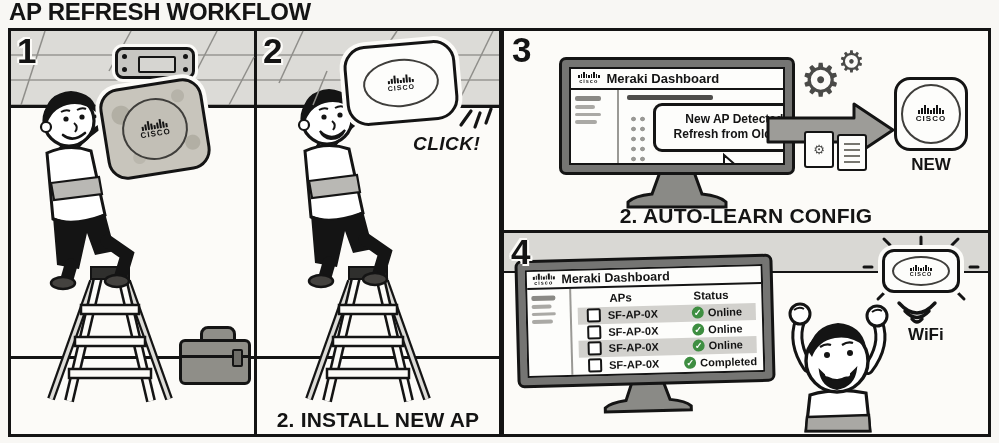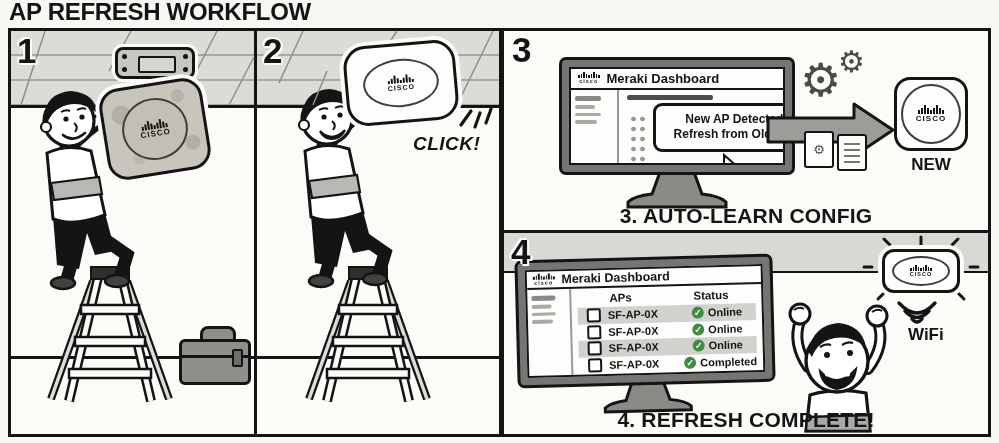--- a/index.html
+++ b/index.html
@@ -228,20 +228,21 @@
     </div>
     <svg style="left:198px;top:58px;" width="40" height="42" viewBox="0 0 40 42">
       <g stroke="#141414" stroke-width="3.2" stroke-linecap="round">
         <line x1="6" y1="36" x2="16" y2="22"></line>
           <line x1="20" y1="38" x2="25" y2="24"></line>
           <line x1="31" y1="34" x2="36" y2="20"></line>
       </g>
     </svg>
     <div class="sfx" style="left:148px;top:102px;margin-left:8px;">CLICK!</div>
 
+    <div class="caption">2. INSTALL NEW AP</div>
   </div>
 
   <div class="panel" style="left:501px;top:28px;width:490px;height:205px;">
     <div class="pnum" style="left:8px;top:1px;">3</div>
 
     <div class="monitor" style="left:55px;top:26px;width:236px;height:118px;">
       <div class="screen">
         <div class="dash-header">
           <span class="cisco">
             <span class="bars">
@@ -309,21 +310,21 @@
               <i style="height:9px"></i>
               <i style="height:6px"></i>
               <i style="height:4px"></i>
             </span>
           <span class="word" style="font-size:8px;">CISCO</span>
         </div>
       </div>
     </div>
     <div class="newlbl" style="left:390px;top:124px;width:74px;">NEW</div>
 
-    <div class="caption">3. AUTO-LEARN CONFIG</div>
+    <div class="caption">2. AUTO-LEARN CONFIG</div>
   </div>
 
   <div class="panel" style="left:501px;top:230px;width:490px;height:207px;">
     <div style="position:absolute;left:0;right:0;top:0;height:38px;background:#d9d8d4;border-bottom:2.5px solid #141414;"></div>
     <div class="pnum" style="left:7px;top:1px;">4</div>
 
     <div style="position:absolute;left:12px;top:24px;transform:rotate(-1.5deg);z-index:3;">
       <div class="monitor" style="position:relative;width:258px;height:128px;">
         <div class="screen">
           <div class="dash-header" style="padding:1px 6px;">
@@ -439,15 +440,14 @@
       <path d="M35,130 L97,128 L98,144 L34,144 Z" fill="#a9a8a4" stroke="#141414" stroke-width="2.4"></path>
       <circle cx="65" cy="74" r="31" fill="#fff" stroke="#141414" stroke-width="3.4"></circle>
       <path d="M36,64 Q42,38 66,36 Q90,38 94,60 Q79,48 63,51 Q46,54 40,70 Z" fill="#141414"></path>
       <circle cx="55" cy="68" r="3" fill="#141414"></circle>
         <circle cx="78" cy="66" r="3" fill="#141414"></circle>
       <path d="M48,60 q6,-4 11,-2 M70,58 q6,-4 11,-2" stroke="#141414" stroke-width="2.2" fill="none"></path>
       <path d="M48,84 Q65,103 84,82 Q82,99 65,102 Q50,99 48,84 Z" fill="#141414" stroke="#141414" stroke-width="2"></path>
       <rect x="53" y="84" width="25" height="5.5" rx="2" fill="#fff"></rect>
     </svg>
 
-    <div class="caption">4. REFRESH COMPLETE!</div>
   </div>
 </div>
 
 </body></html>

